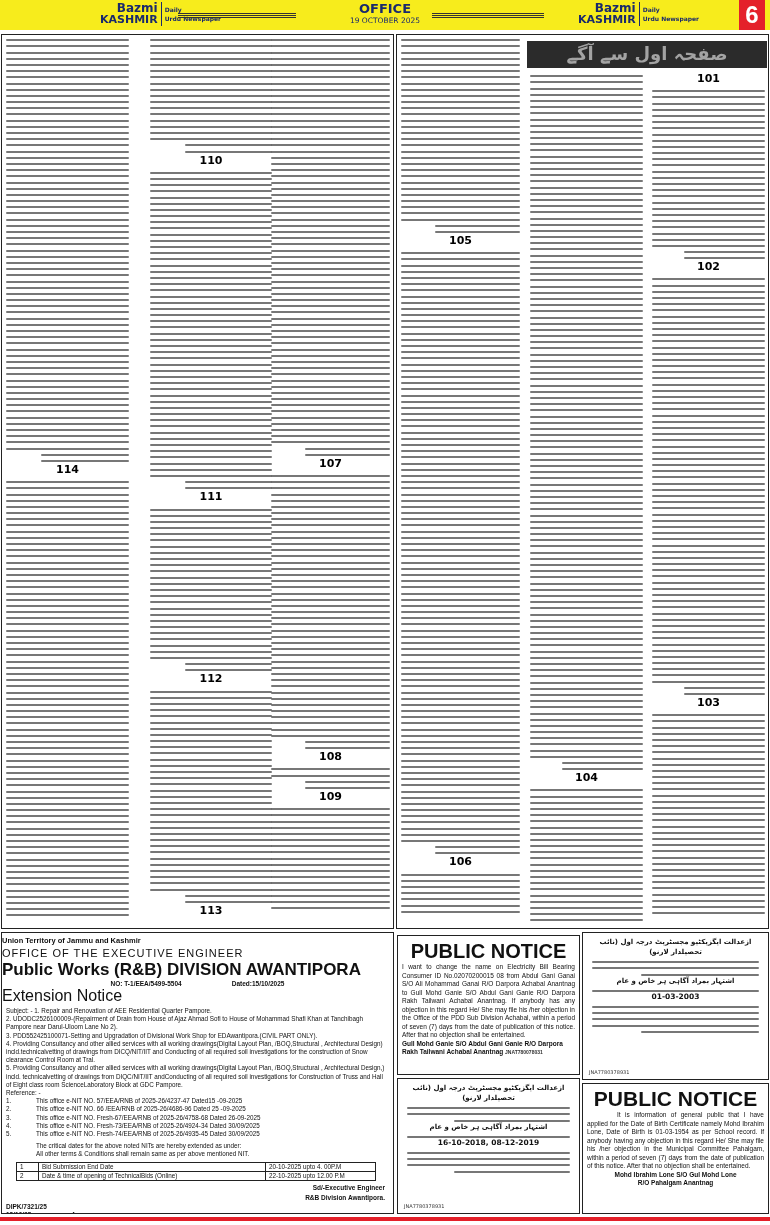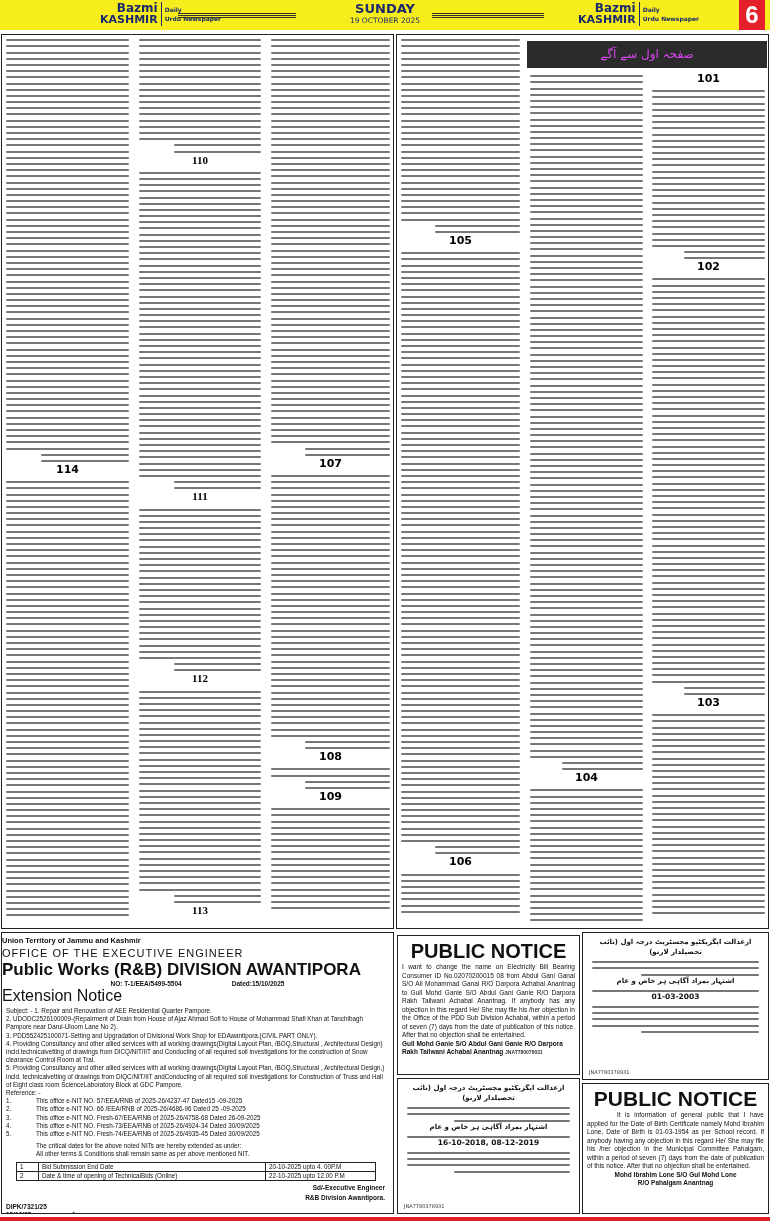--- a/index.html
+++ b/index.html
@@ -14,21 +14,21 @@
   .dayblock { position: absolute; left: 300px; width: 170px; top: 2px; text-align: center; color: #1a2a6c; }
   .day { font-weight: bold; font-size: 13px; line-height: 14px; }
   .date { font-size: 7.5px; line-height: 10px; }
   .pageno { position: absolute; right: 5px; top: 0; width: 26px; height: 30px; background: #e4202a; color: #fff; font-weight: bold; font-size: 24px; text-align: center; line-height: 30px; font-family: "Liberation Sans", sans-serif; }
 
   .box { position: absolute; border: 1px solid #222; overflow: hidden; }
   .col { position: absolute; top: 0; bottom: 0; overflow: hidden; direction: rtl; }
   .line { height: 2px; background: #4a4a4a; margin: 4.2px 4px 0 4px; border-radius: 1px; opacity: .75; }
   .line.s { margin-left: 30%; }
   .secno { text-align: center; font-weight: bold; font-size: 11px; height: 15px; line-height: 15px; direction: ltr; color: #000; }
-  .banner { position: absolute; background: #2b2b2b; color: #d946ef; text-align: center; font-size: 12px; font-weight: normal; line-height: 26px; direction: rtl; }
+  .banner { position: absolute; background: #2b2b2b; color: #a3a3a3; text-align: center; font-size: 18px; font-weight: bold; line-height: 26px; direction: rtl; }
 
   .ext { font-family: "Liberation Sans", sans-serif; }
   .ext .c { }
   .ext .ut { font-size: 7.5px; font-weight: bold; margin-top: 3px; }
   .ext .off { font-size: 11px; font-weight: normal; letter-spacing: 1px; margin-top: 2px; }
   .ext .div { font-size: 17px; font-weight: bold; margin-top: 1px; }
   .ext .nos { font-size: 6.5px; font-weight: bold; display: flex; justify-content: center; gap: 50px; }
   .ext .title { font-size: 16px; margin-top: 0; }
   .ext .body { font-size: 6.3px; line-height: 8.2px; padding: 2px 4px; }
   .ext .ref { display: flex; }
@@ -58,21 +58,21 @@
         <div class="big">Bazmi</div>
         <div>KASHMIR</div>
       </div>
     <div class="tag">
         <div>Daily</div>
         <div>Urdu  Newspaper</div>
       </div>
   </div>
   <div class="rule" style="left:178px; width:118px;"></div>
   <div class="dayblock">
-    <div class="day">SUNDAY</div>
+    <div class="day">OFFICE</div>
     <div class="date">19 OCTOBER 2025</div>
   </div>
   <div class="rule" style="left:432px; width:112px;"></div>
   <div class="brand" style="left:578px;">
     <div class="name">
         <div class="big">Bazmi</div>
         <div>KASHMIR</div>
       </div>
     <div class="tag">
         <div>Daily</div>
@@ -219,21 +219,21 @@
       <div class="line"></div>
       <div class="line"></div>
       <div class="line"></div>
       <div class="line"></div>
       <div class="line"></div>
       <div class="line"></div>
       <div class="line"></div>
       <div class="line"></div>
       <div class="line"></div>
     </div>
-  <div class="col" style="left:133px; width:130px;font-family:Liberation Serif, serif;">
+  <div class="col" style="left:144px; width:130px;">
       <div class="line"></div>
       <div class="line"></div>
       <div class="line"></div>
       <div class="line"></div>
       <div class="line"></div>
       <div class="line"></div>
       <div class="line"></div>
       <div class="line"></div>
       <div class="line"></div>
       <div class="line"></div>

